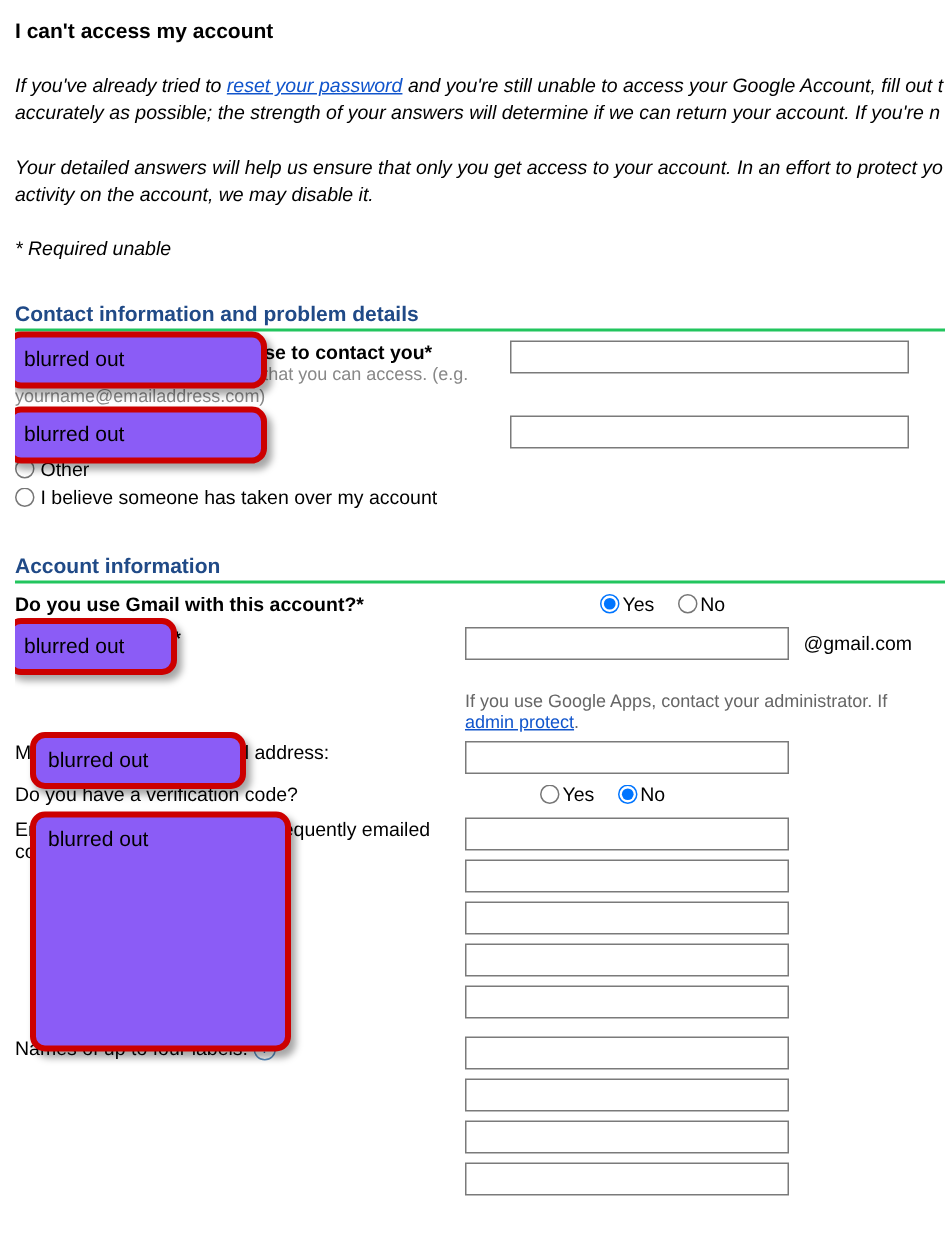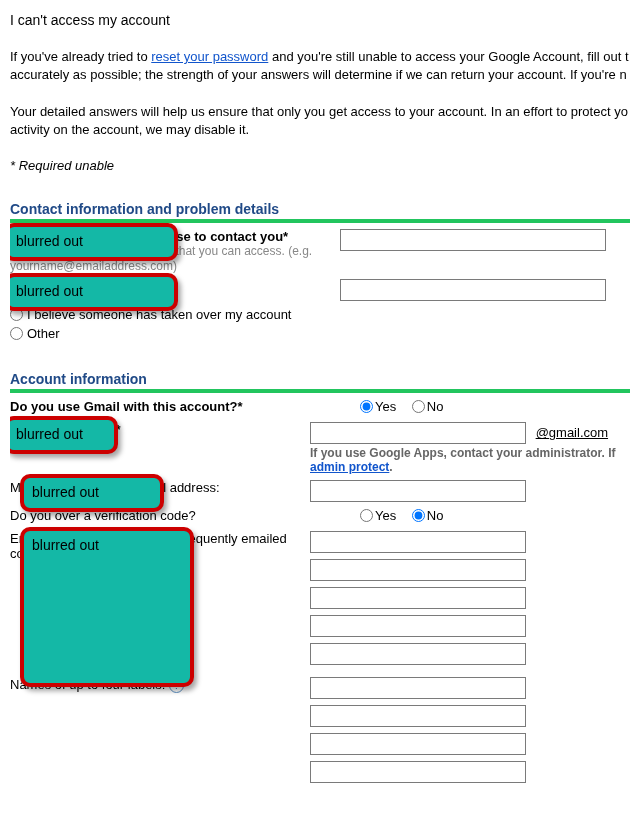--- a/index.html
+++ b/index.html
@@ -4,34 +4,35 @@
 <style>
   body {
     font-family: Arial, sans-serif;
     font-size: 13px;
     color: #000;
     margin: 10px;
     width: 620px;
   }
   h2.page-title {
     font-size: 14px;
-    font-weight: normal;
+    font-weight: bold;
     margin: 2px 0 10px 0;
   }
   p.intro {
     margin: 20px 0;
     line-height: 1.35;
+    font-style: italic;
   }
   a.link { color: #1155cc; text-decoration: underline; cursor: pointer; }
   .req-note { font-style: italic; margin: 4px 0 28px 0; }
   h3.section {
     color: #204a87;
     font-size: 14px;
     font-weight: bold;
-    border-bottom: 4px solid #22c55e;
+    border-bottom: 2px solid #22c55e;
     padding-bottom: 2px;
     margin: 22px 0 6px 0;
   }
   .row {
     display: flex;
     align-items: flex-start;
     margin-bottom: 6px;
   }
   .label-col {
     width: 330px;
@@ -50,41 +51,41 @@
     box-sizing: content-box;
   }
   .radio-line { margin-bottom: 4px; display: flex; align-items: center; }
   .radio-line input { margin: 0 4px 0 0; }
   .radio-inline { display: inline-flex; align-items: center; margin-right: 12px; }
   .radio-inline input { margin: 0 2px 0 0; }
   .blur-box {
     position: absolute;
     border: 4px solid #cc0000;
     border-radius: 10px;
-    background: #14b8a6;
+    background: #8b5cf6;
     box-shadow: 3px 4px 5px rgba(0,0,0,0.35);
     padding: 6px 8px;
     font-size: 14px;
     color: #000;
     z-index: 5;
   }
   .rel { position: relative; }
   .help-icon {
     display: inline-block;
     width: 13px; height: 13px;
     border: 1px solid #5a8fc2;
     border-radius: 50%;
     color: #2a6bb0;
     font-size: 10px;
     line-height: 13px;
     text-align: center;
     vertical-align: middle;
   }
-  .gmail-suffix { font-size: 13px; margin-left: 6px; text-decoration: underline; }
-  .apps-note { font-size: 12px; color: #666; margin-top: 2px; font-weight: bold; }
+  .gmail-suffix { font-size: 13px; margin-left: 6px; }
+  .apps-note { font-size: 12px; color: #666; margin-top: 20px; }
   .stack-inputs input.text { display: block; margin-bottom: 6px; }
 </style>
 </head>
 <body>
 
 <h2 class="page-title">I can't access my account</h2>
 
 <p class="intro">
   <span>If you've already tried to </span>
   <a class="link">reset your password</a>
@@ -115,33 +116,33 @@
   <div class="field-col">
     <input type="text" class="text" style="width: 260px;">
     <div class="blur-box" style="left:-6px; top:-6px; width:150px; height:18px;">blurred out</div>
   </div>
 </div>
 
 <div class="row">
   <div class="field-col">
     <div class="radio-line">
       <input type="radio" name="problem" style="">
-      <span>I believe someone has taken over my account</span>
+      <span>Other</span>
     </div>
     <div class="radio-line">
       <input type="radio" name="problem" style="">
-      <span>Other</span>
+      <span>I believe someone has taken over my account</span>
     </div>
   </div>
 </div>
 
 <h3 class="section" style="margin-top:26px;">Account information</h3>
 
 <div class="row">
-  <div class="label-col" style="width:350px">
+  <div class="label-col" style="width:390px">
     <div class="main-label">Do you use Gmail with this account?*</div>
   </div>
   <div class="field-col">
     <span class="radio-inline">
       <input type="radio" name="usegmail" checked="" style="">
       <span>Yes</span>
     </span>
     <span class="radio-inline">
       <input type="radio" name="usegmail" style="">
       <span>No</span>
@@ -169,21 +170,21 @@
     <span class="plain-label">Most recent recovery email address:</span>
   </div>
   <div class="field-col">
     <input type="text" class="text" style="width: 210px;">
     <div class="blur-box" style="left:10px; top:-6px; width:120px; height:18px;">blurred out</div>
   </div>
 </div>
 
 <div class="row">
   <div class="label-col" style="width:350px">
-    <span class="plain-label">Do you over a verification code?</span>
+    <span class="plain-label">Do you have a verification code?</span>
   </div>
   <div class="field-col">
     <span class="radio-inline">
       <input type="radio" name="verif" style="">
       <span>Yes</span>
     </span>
     <span class="radio-inline">
       <input type="radio" name="verif" checked="" style="">
       <span>No</span>
     </span>

